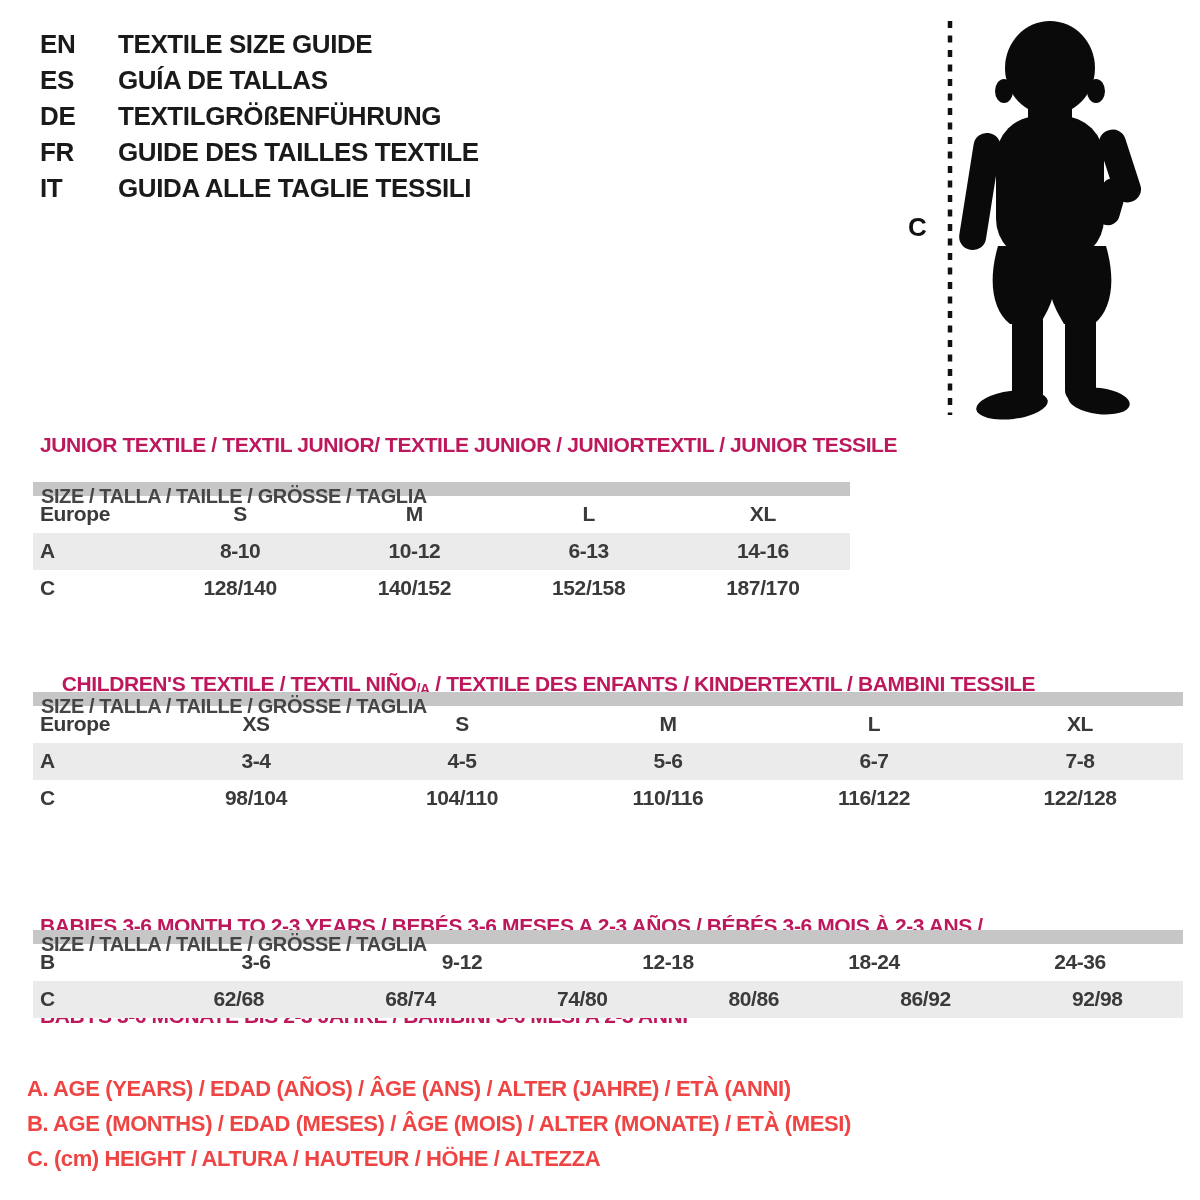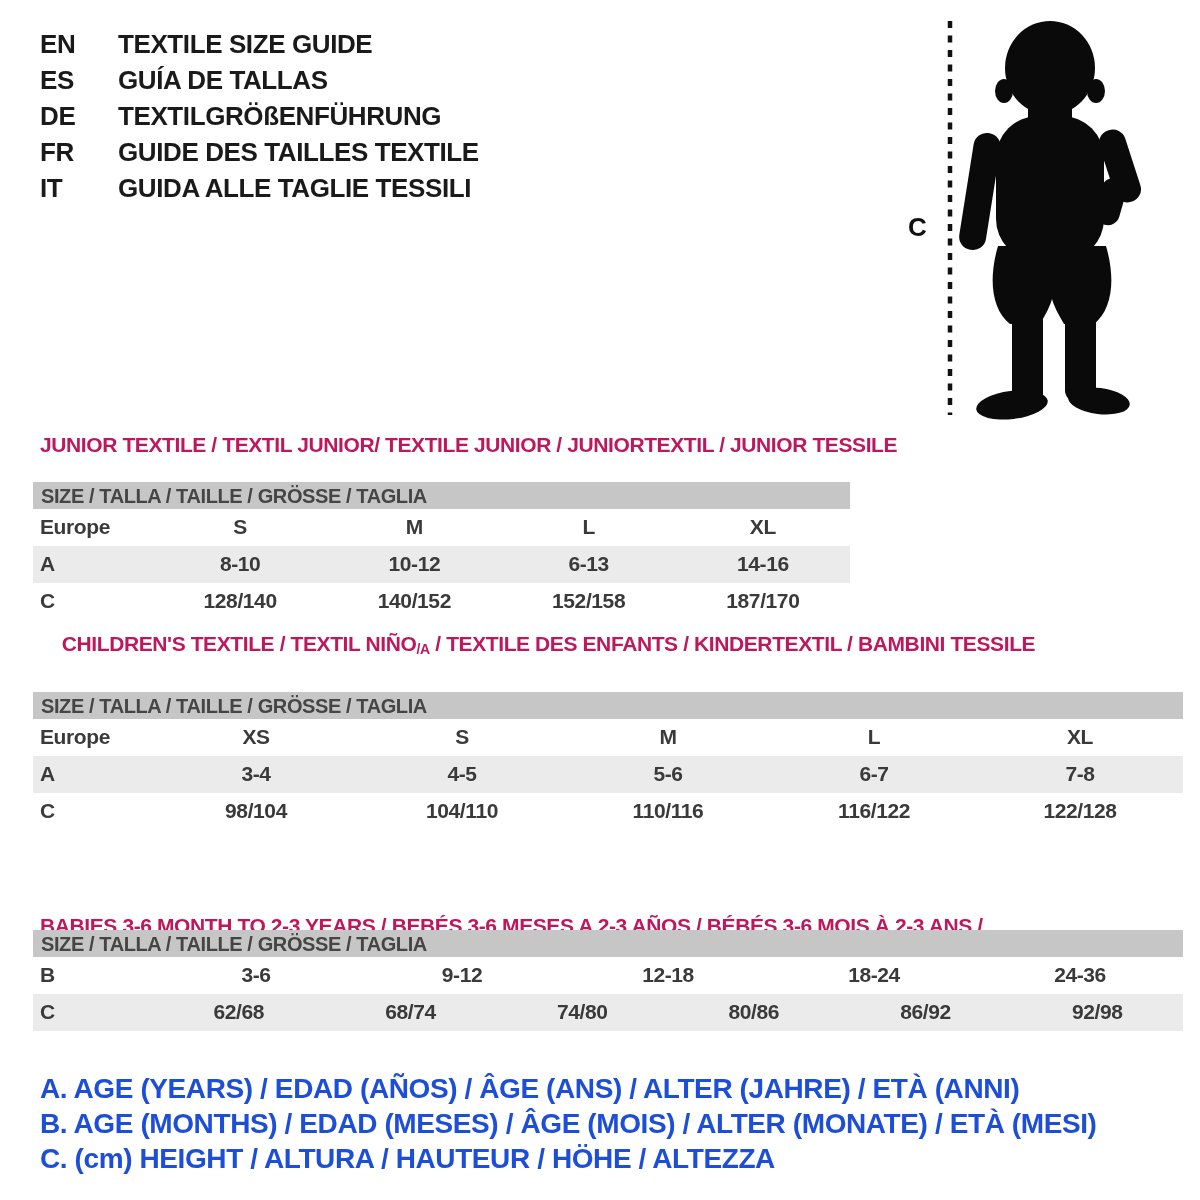--- a/index.html
+++ b/index.html
@@ -13,35 +13,35 @@
   .lang-block { position:absolute; left:40px; top:26px; }
   .lang-row { display:flex; height:36px; align-items:center; font-size:26px; color:#1a1a1a; }
   .lang-code { width:78px; flex:0 0 78px; }
   .lang-text { white-space:pre; }
   
   .figure-svg { position:absolute; left:905px; top:15px; }
   .measure-label { position:absolute; left:908px; top:212px; font-size:26px; color:#111; }
   
   .section-heading { position:absolute; left:40px; font-size:21px; color:#be185d; white-space:pre; }
   .heading-junior { top:433px; }
-  .heading-children { top:608px; }
+  .heading-children { top:648px; }
   .heading-babies { top:851px; line-height:30px; }
   .sub { font-size:14px; position:relative; top:3px; letter-spacing:-0.3px; }
   
   .size-table { position:absolute; left:33px; }
   .table-junior  { top:482px; width:817px; }
   .table-children{ top:692px; width:1150px; }
   .table-babies  { top:930px; width:1150px; }
-  .t-header { height:27px; background:#c6c6c6; color:#454545; font-size:20px; line-height:28px; padding-left:8px; white-space:pre; }
+  .t-header { height:14px; background:#c6c6c6; color:#454545; font-size:20px; line-height:28px; padding-left:8px; white-space:pre; }
   .t-row { display:flex; height:37px; line-height:35px; font-size:21px; color:#3a3a3a; background:#ffffff; }
   .t-row.alt { background:#ebebeb; }
   .t-label { width:120px; flex:0 0 120px; padding-left:7px; }
   .t-cell { flex:1; text-align:center; }
   
-  .legend { position:absolute; left:40px; top:1071px; font-size:28px; line-height:35px; color:#1d4ed8; }
+  .legend { position:absolute; left:27px; top:1071px; font-size:22px; line-height:35px; color:#ef4444; }
   .legend-line { white-space:pre; }
 </style>
 </head>
 <body>
 
 <div class="canvas">
 
   <div class="lang-block">
     <div class="lang-row">
       <span class="lang-code">EN</span>

